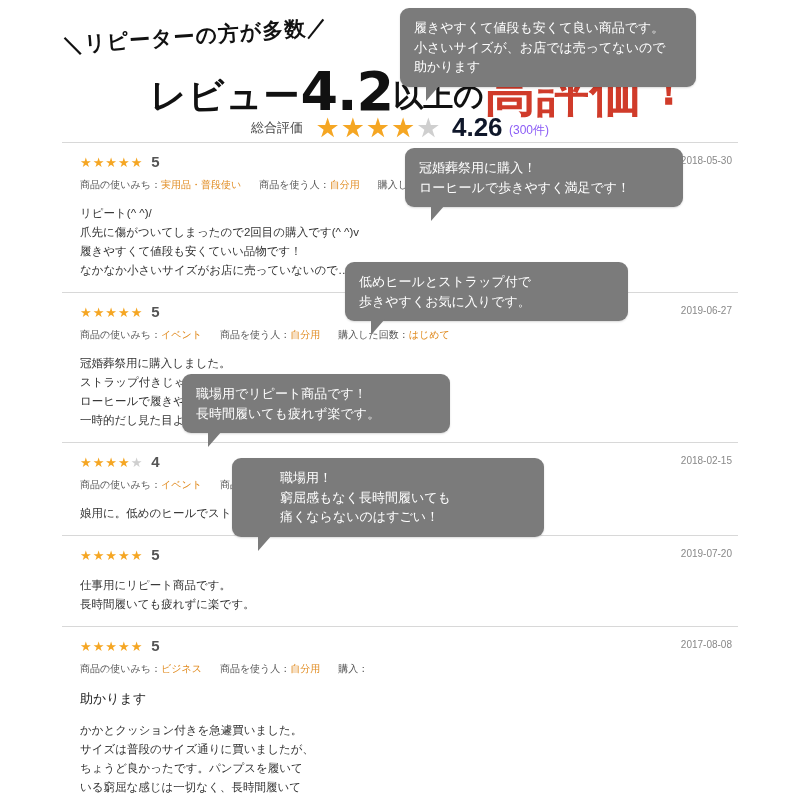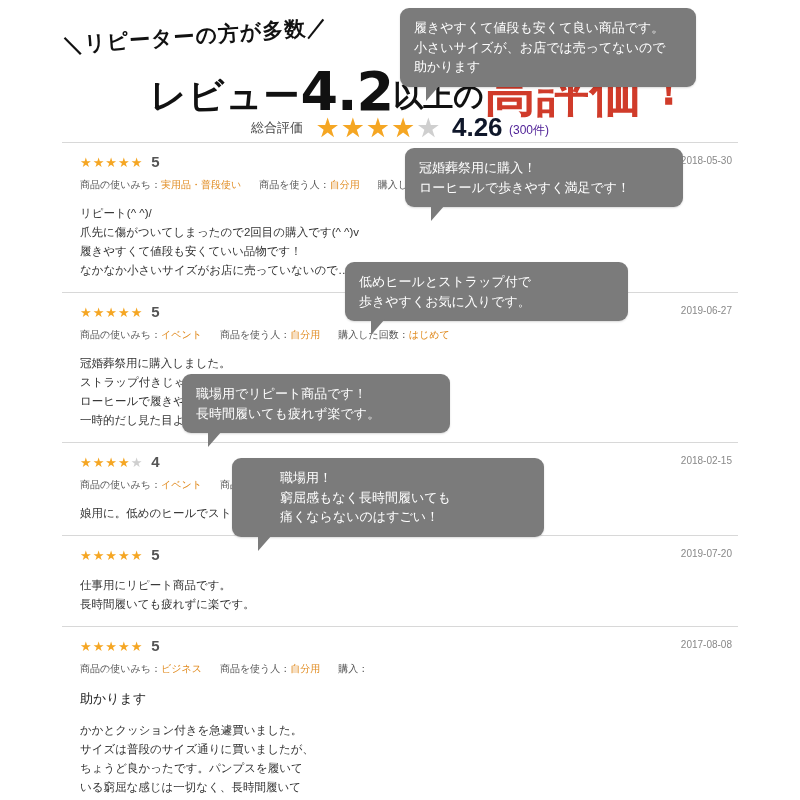--- a/index.html
+++ b/index.html
@@ -67,21 +67,21 @@
   }
   .score-row .stars{
     font-size:27px;letter-spacing:1px;vertical-align:0px;
   }
   .score-row .stars .on{color:#f5a623;}
   .score-row .stars .off{color:#cfcfcf;}
   .score-row .avg{
     font-size:26px;font-weight:bold;color:#0f172a;margin-left:6px;vertical-align:1px;
   }
   .score-row .count{
-    font-size:12px;color:#4c1d95;margin-left:2px;vertical-align:3px;
+    font-size:12px;color:#8b5cf6;margin-left:2px;vertical-align:3px;
   }
 
   
   .reviews{
     position:absolute;
     left:62px;right:62px;top:142px;
     border-top:1px solid #d8d8d8;
   }
   .review{
     position:relative;

